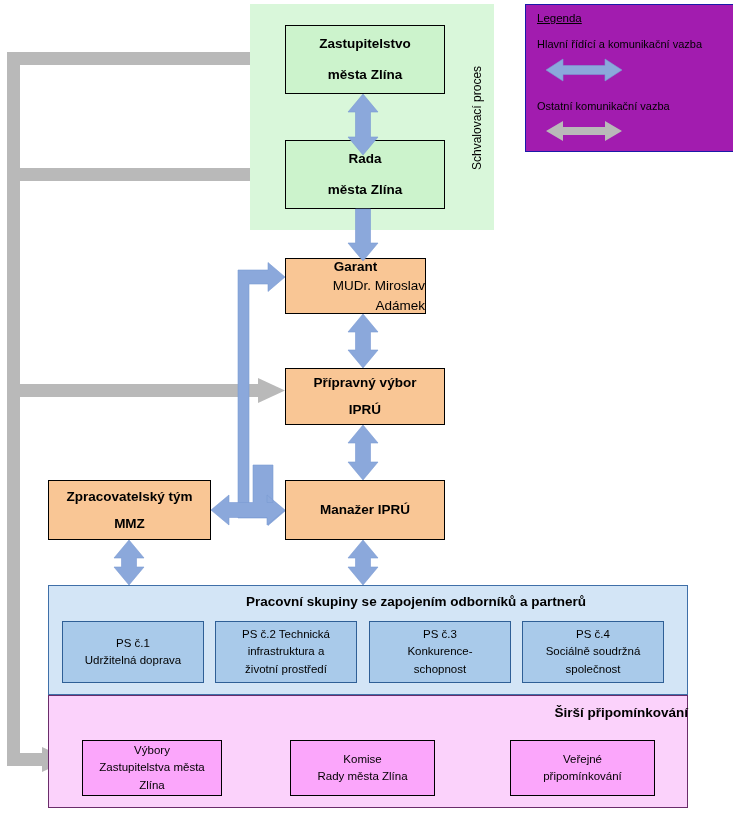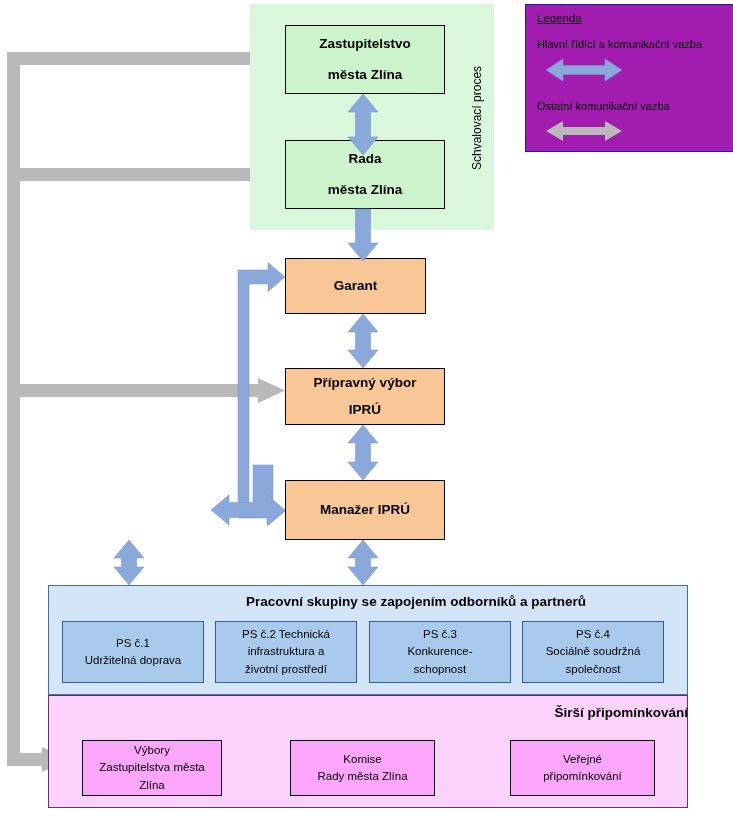--- a/index.html
+++ b/index.html
@@ -94,27 +94,32 @@
     <span class="l2">města Zlína</span>
   </div>
 
   <div class="node node-green" style="left:285px;top:140px;width:160px;height:69px;">
     <span class="l1">Rada</span>
     <span class="l2">města Zlína</span>
   </div>
 
   <div class="node node-orange" style="left:285px;top:258px;width:141px;height:56px;">
     <span class="l1">Garant</span>
+    <span class="l2">MUDr. Miroslav Adámek</span>
   </div>
 
   <div class="node node-orange bold-both spread" style="left:285px;top:368px;width:160px;height:57px;">
     <span class="l1">Přípravný výbor</span>
     <span class="l2">IPRÚ</span>
   </div>
 
+  <div class="node node-orange bold-both spread" style="left:48px;top:480px;width:163px;height:60px;">
+    <span class="l1">Zpracovatelský tým</span>
+    <span class="l2">MMZ</span>
+  </div>
 
   <div class="node node-orange bold-both" style="left:285px;top:480px;width:160px;height:60px;">
     <span class="l1">Manažer IPRÚ</span>
   </div>
 
   <div class="panel panel-blue" style="left:48px;top:585px;width:640px;height:110px;"></div>
 
   <div class="panel-title" style="left:48px;top:594px;width:640px;margin-left:48px;">Pracovní skupiny se zapojením odborníků a partnerů</div>
 
   <div class="node node-ps" style="left:62px;top:621px;width:142px;height:62px;">

